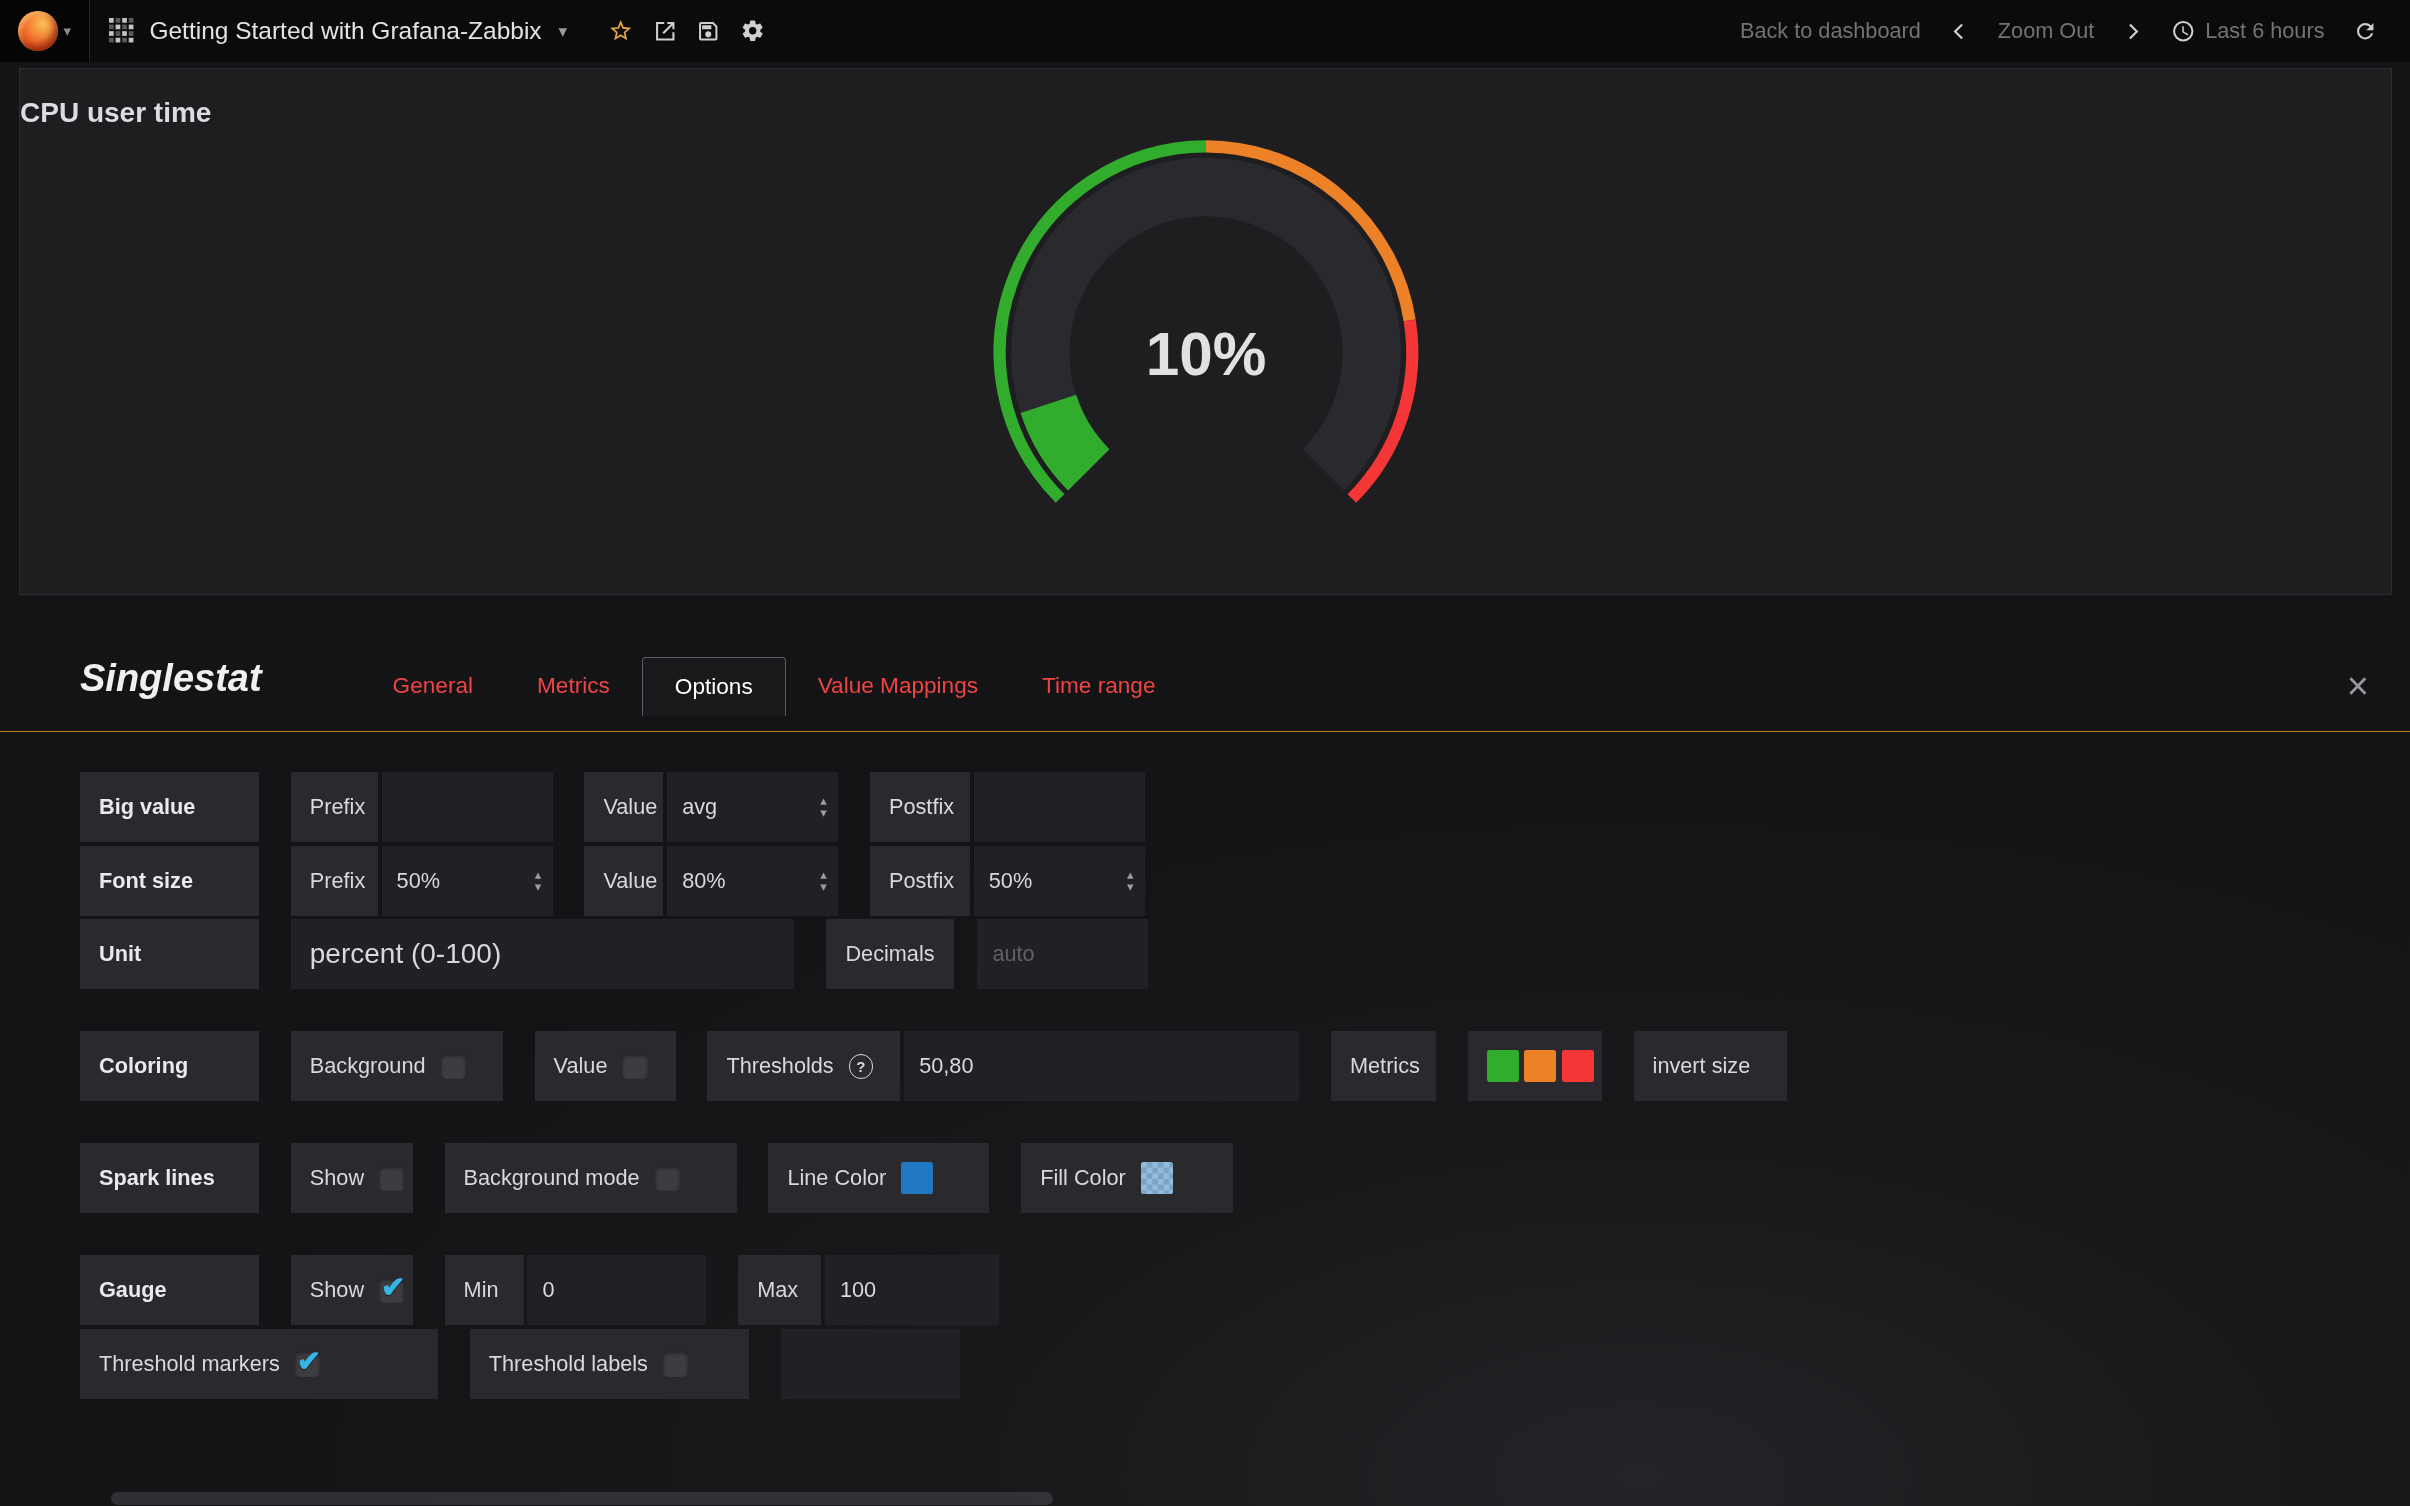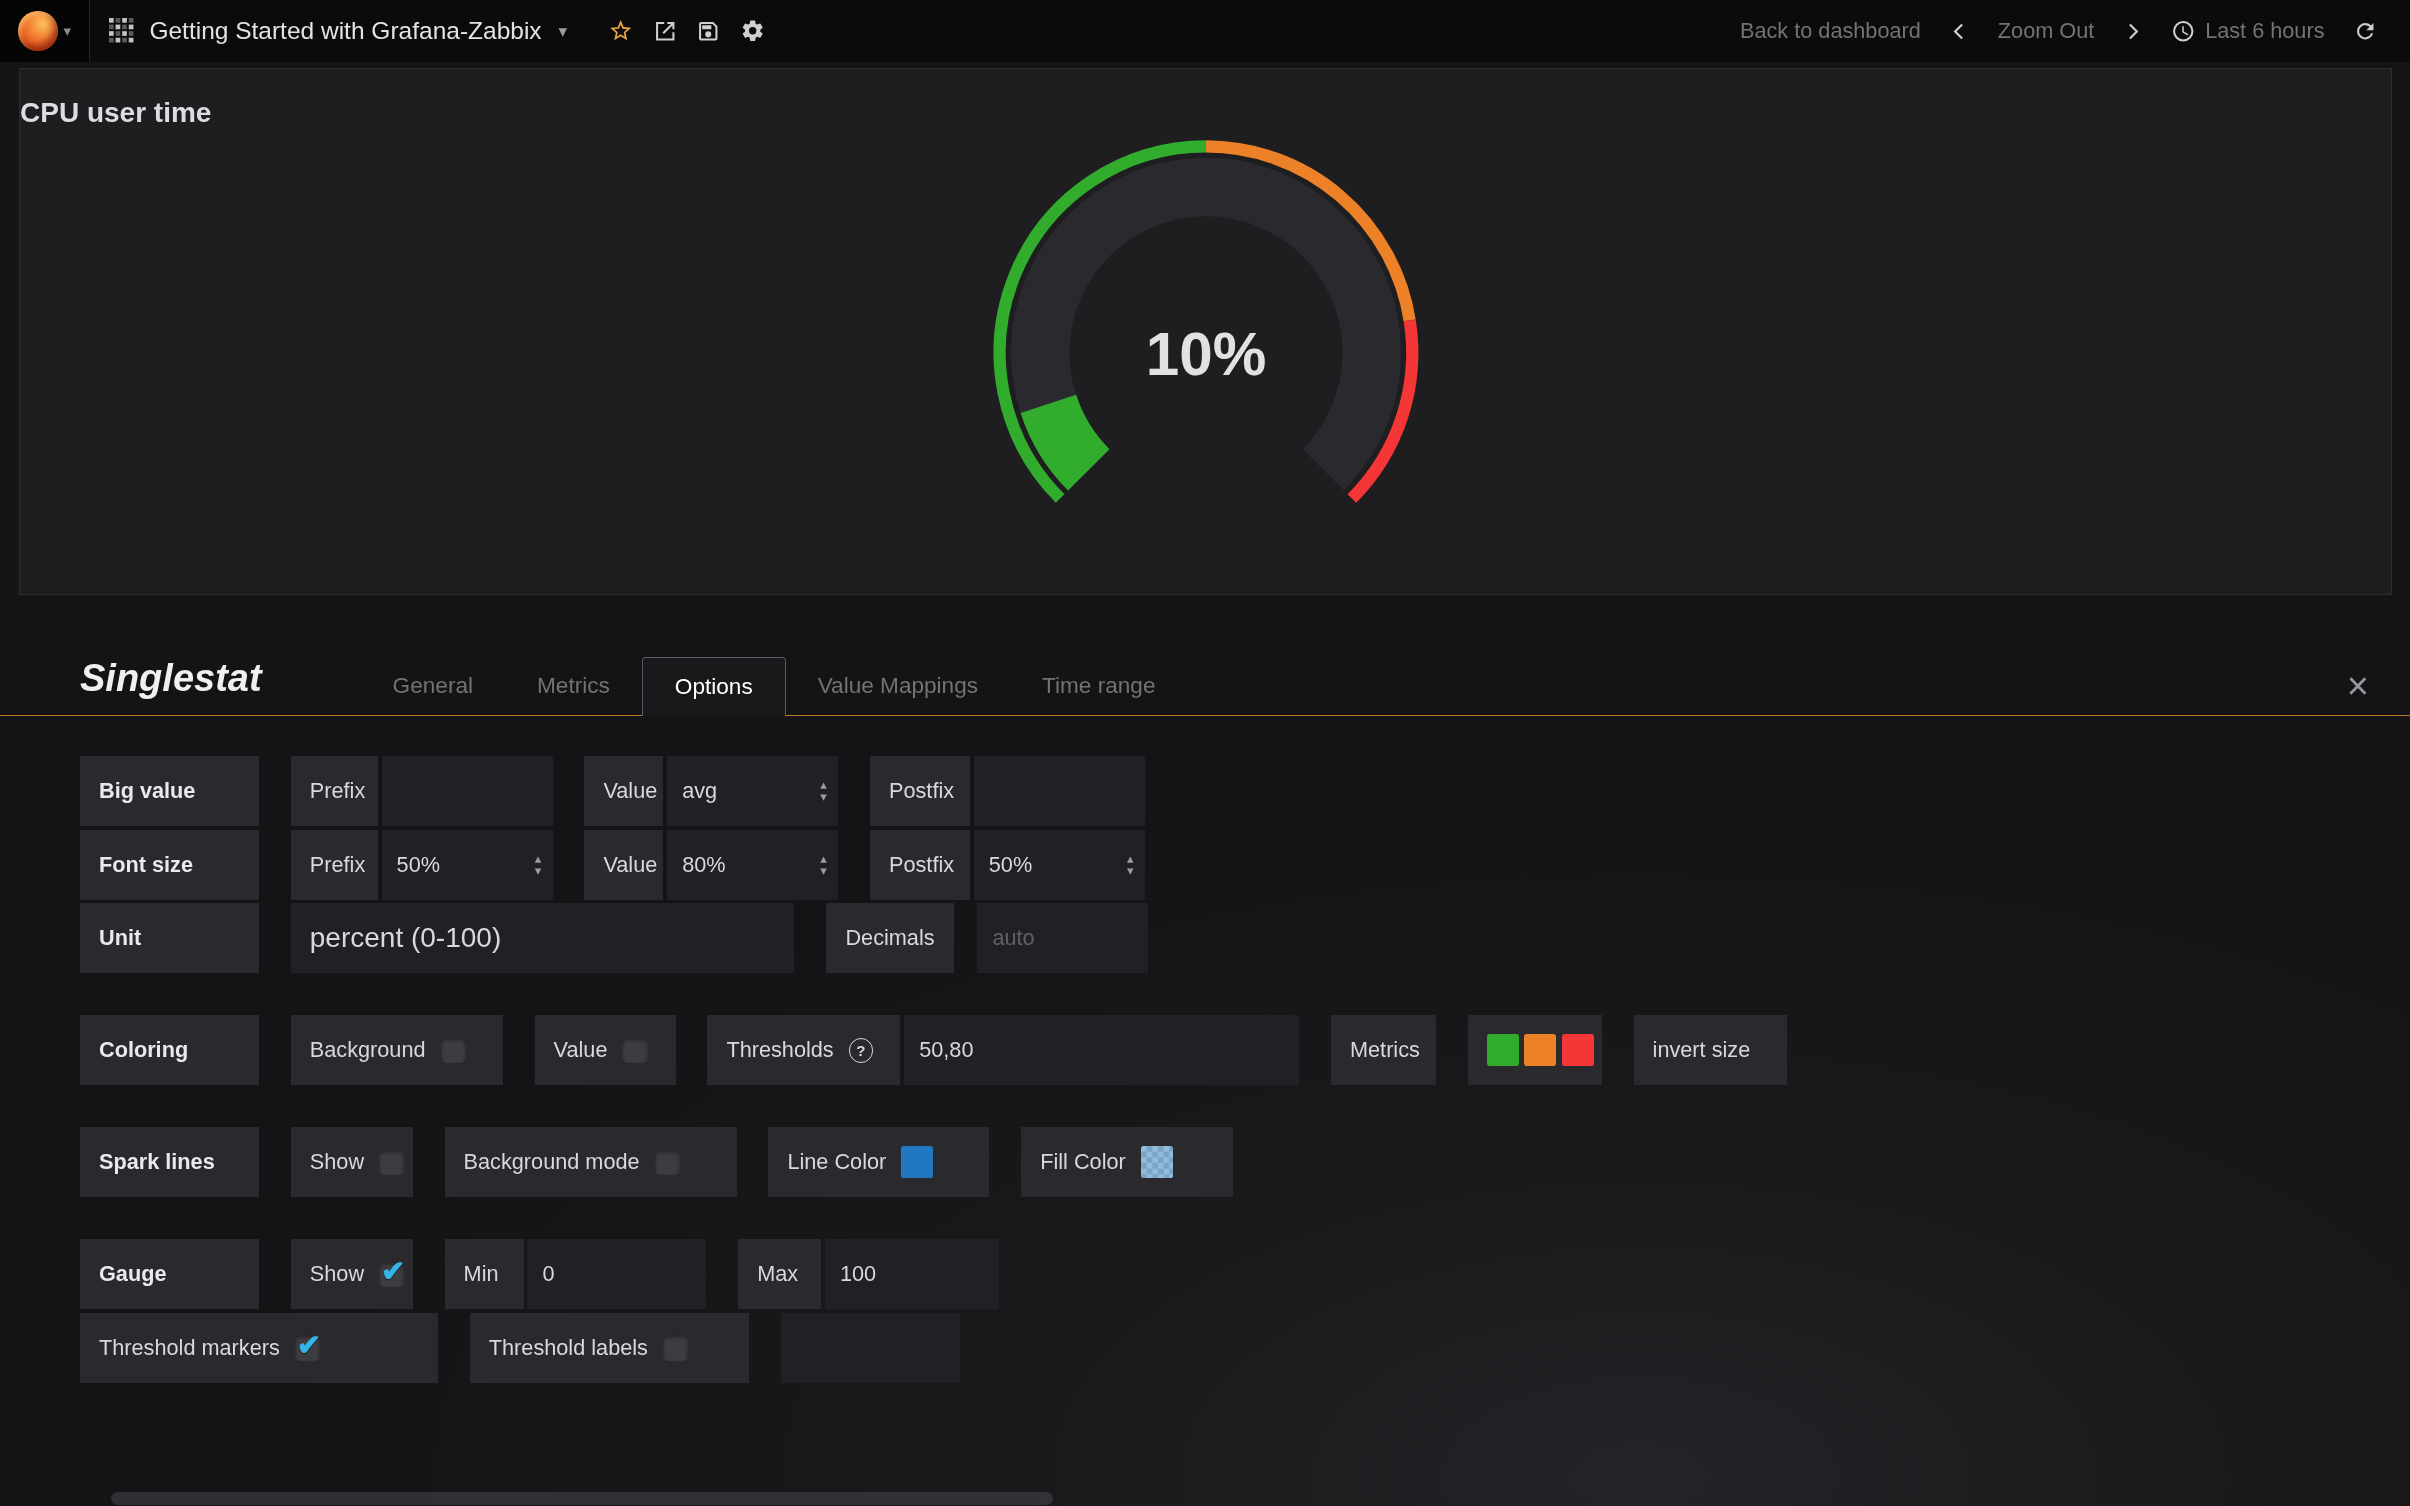--- a/index.html
+++ b/index.html
@@ -32,24 +32,24 @@
   .timepicker { display:flex; align-items:center; gap:9.4px; cursor:pointer; }
   svg.icon { display:block; }
 
   
   .panel { margin:5.6px 19px 0 19px; height:527px; background:#1e1e21; border:0.9px solid #2d2d31; }
   .panel-title { text-align:left; padding-top:28px; font-size:28px; font-weight:bold; color:#dcdde0; }
   .gauge-wrap { display:flex; justify-content:center; margin-top:5.6px; }
 
   
   .editor { margin-top:62px; }
-  .editor-header { display:flex; align-items:flex-end; border-bottom:0.9px solid #b57a22; padding:0 42px 0 80px; position:relative; }
+  .editor-header { display:flex; align-items:flex-end; border-bottom:0.9px solid #b57a22; padding:0 42px 16px 80px; position:relative; }
   .editor-title { font-style:italic; font-weight:600; font-size:38px; color:#f0f0f2; padding:0 99px 15px 0; }
   .tabs { display:flex; align-items:flex-end; }
-  .tab { padding:16px 32px; font-size:22.6px; color:#737373; cursor:pointer; }
+  .tab { padding:16px 32px; font-size:22.6px; color:#ef4444; cursor:pointer; }
   .tab.active { border:0.9px solid #5a5a60; border-bottom:none; border-radius:3.8px 3.8px 0 0;
                 background:#19191c; margin-bottom:-0.9px; color:#ffffff; }
   .editor-close { margin-left:auto; font-size:38px; line-height:38px; color:#97989b; cursor:pointer; padding-bottom:9.4px; }
 
   
   .form-area { padding:40px 0 0 52px; }
   .fgroup { margin-bottom:42px; }
   .trow { display:flex; gap:3.8px; margin-bottom:3.8px; }
   .cell { background:#2a2a2e; height:70px; display:flex; align-items:center; padding:0 19px; font-size:21.7px; color:#d8d9da; gap:15px;margin-left:28px; }
   .cell.main { font-weight:bold; color:#eaeaec; }

